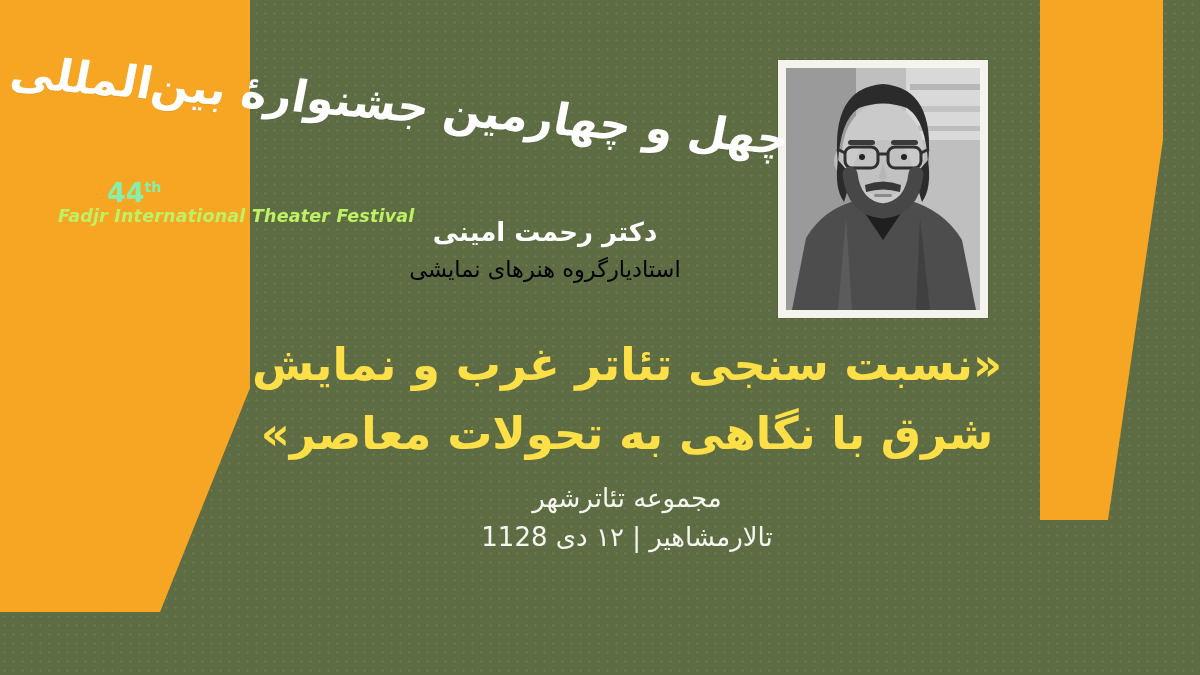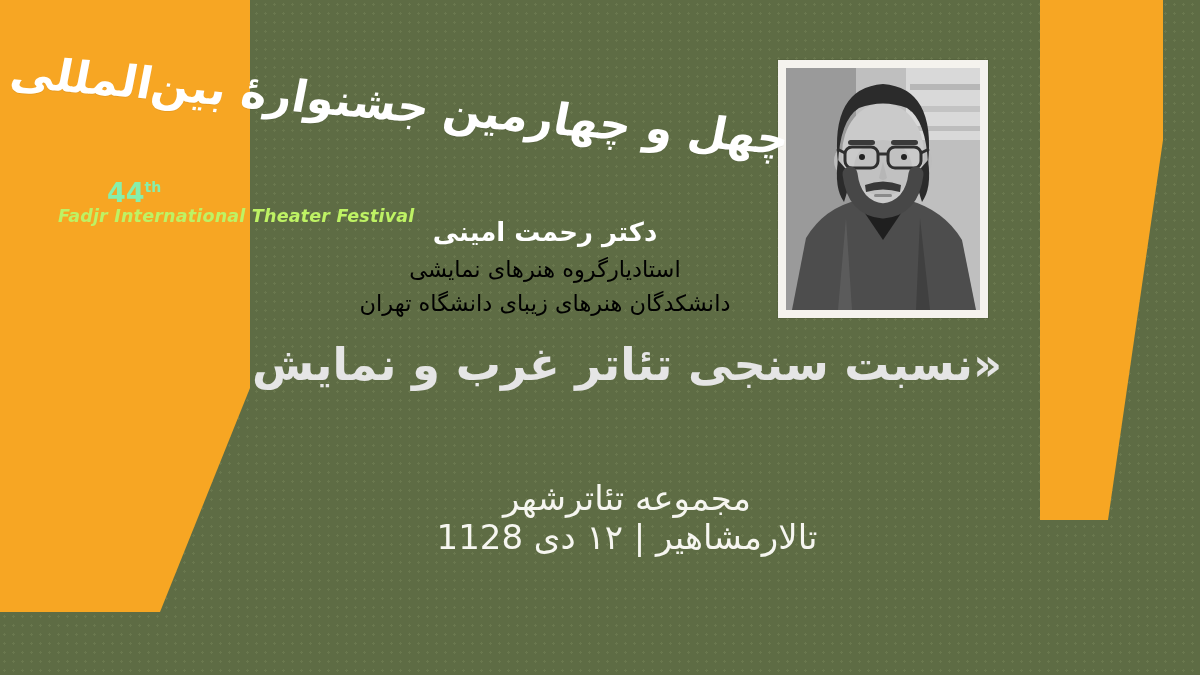--- a/index.html
+++ b/index.html
@@ -47,27 +47,27 @@
   }
   .photo-frame svg{display:block;width:100%;height:100%;}
   .speaker-block{
     position:absolute;left:320px;top:212px;width:450px;z-index:2;
     direction:rtl;text-align:center;color:#ffffff;
   }
   .speaker-name{font-size:26px;font-weight:bold;line-height:40px;}
   .speaker-role{font-size:22.5px;line-height:34px;color:#000000;}
   .title-block{
     position:absolute;left:227px;top:330px;width:800px;z-index:2;
-    direction:rtl;text-align:center;color:#e5e5e5;
+    direction:rtl;text-align:center;color:#fde047;
     font-size:45px;font-weight:bold;line-height:69px;
   }
   .venue-block{
     position:absolute;left:227px;top:479px;width:800px;z-index:2;
     direction:rtl;text-align:center;color:#f6f6f0;
-    font-size:34px;line-height:39px;
+    font-size:26px;line-height:39px;
   }
 </style>
 </head>
 <body>
 
 <div class="shape orange-left"></div>
 <div class="shape orange-right"></div>
 
 <div class="calligraphy" dir="rtl">چهل و چهارمین جشنوارهٔ بین‌المللی تئاتر فجر</div>
 
@@ -121,23 +121,23 @@
 
     <path d="M64 106 Q68 140 97 143 Q126 140 130 106" stroke="#474747" stroke-width="15" fill="none" stroke-linecap="round"></path>
     <path d="M79 117 Q97 110 115 117 L114 124 Q97 119 80 124 Z" fill="#383838"></path>
     <rect x="88" y="126" width="18" height="3" rx="1.5" fill="#8a8a8a"></rect>
   </svg>
 </div>
 
 <div class="speaker-block" dir="rtl">
   <div class="speaker-name">دکتر رحمت امینی</div>
   <div class="speaker-role">استادیارگروه هنرهای نمایشی</div>
-  <div class="speaker-role">دانشکدگان هنرهای زیبای دانشگاه تهران</div>
 </div>
 
 <div class="title-block" dir="rtl">
   <div>«نسبت سنجی تئاتر غرب و نمایش</div>
+  <div>شرق با نگاهی به تحولات معاصر»</div>
 </div>
 
 <div class="venue-block" dir="rtl">
   <div>مجموعه تئاترشهر</div>
   <div>تالارمشاهیر | ۱۲ دی 1128</div>
 </div>
 
 </body></html>

